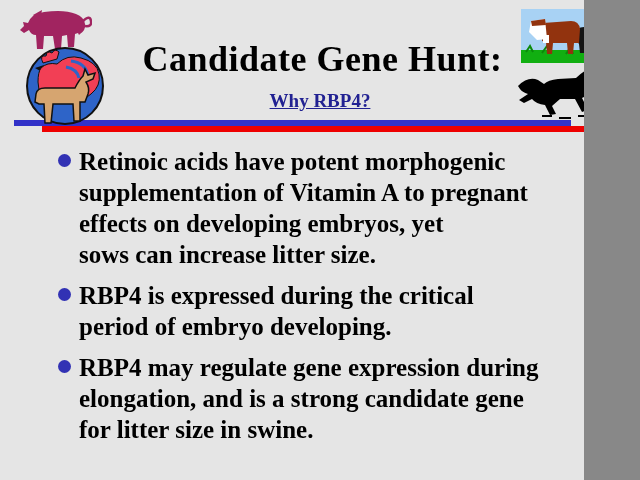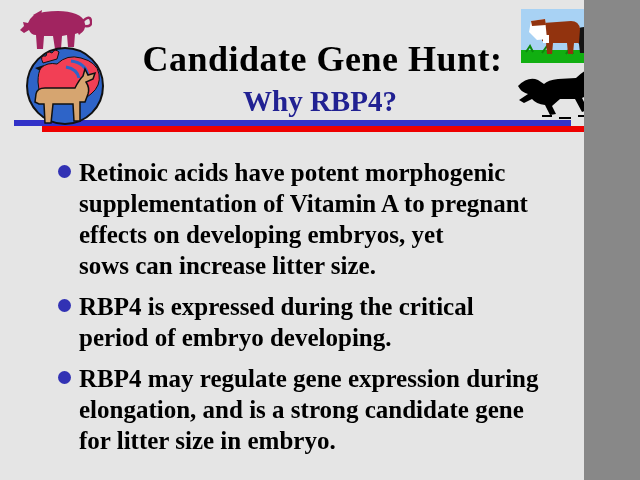--- a/index.html
+++ b/index.html
@@ -18,24 +18,24 @@
   .art-cattle{left:521px;top:9px;width:97px;height:54px;}
   .art-horse{left:514px;top:64px;width:106px;height:56px;}
   
   .title{
     position:absolute;left:0;top:38px;width:645px;text-align:center;
     font-size:36px;font-weight:bold;color:#000000;line-height:42px;
     letter-spacing:0.5px;z-index:3;
   }
   .subtitle{
     position:absolute;left:0;top:84px;width:640px;text-align:center;
-    font-size:29px;font-weight:bold;color:#212192;line-height:34px;z-index:3;
+    font-size:19px;font-weight:bold;color:#212192;line-height:34px;z-index:3;text-decoration:underline;
   }
   
-  .content{position:absolute;left:58px;top:157px;width:560px;z-index:3;}
+  .content{position:absolute;left:58px;top:146px;width:560px;z-index:3;}
   .bullet-item{position:relative;padding-left:21px;margin-bottom:10px;}
   .dot{
     position:absolute;left:0;top:8px;width:13px;height:13px;border-radius:50%;
     background:#3232B4;
   }
   .bl{
     font-size:25px;font-weight:bold;color:#000000;line-height:31px;
     white-space:nowrap;
   }
 </style>
@@ -114,17 +114,17 @@
     <div class="bullet-item">
       <span class="dot"></span>
       <div class="bl">RBP4 is expressed during the critical</div>
       <div class="bl">period of embryo developing.</div>
     </div>
 
     <div class="bullet-item">
       <span class="dot"></span>
       <div class="bl">RBP4 may regulate gene expression during</div>
       <div class="bl">elongation, and is a strong candidate gene</div>
-      <div class="bl">for litter size in embryo.</div>
+      <div class="bl">for litter size in swine.</div>
     </div>
 
   </div>
 </div>
 
 </body></html>

